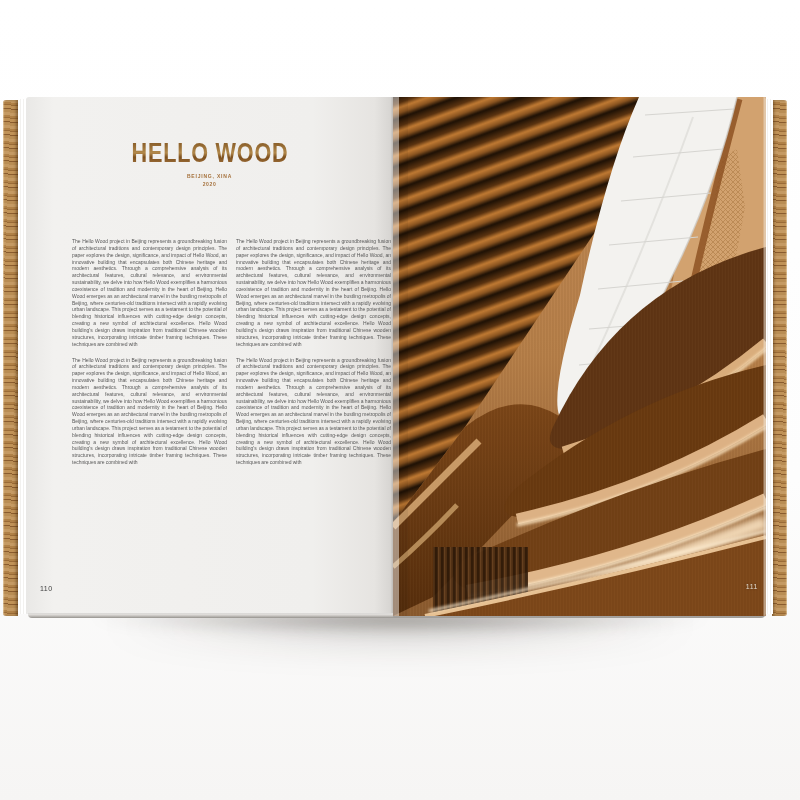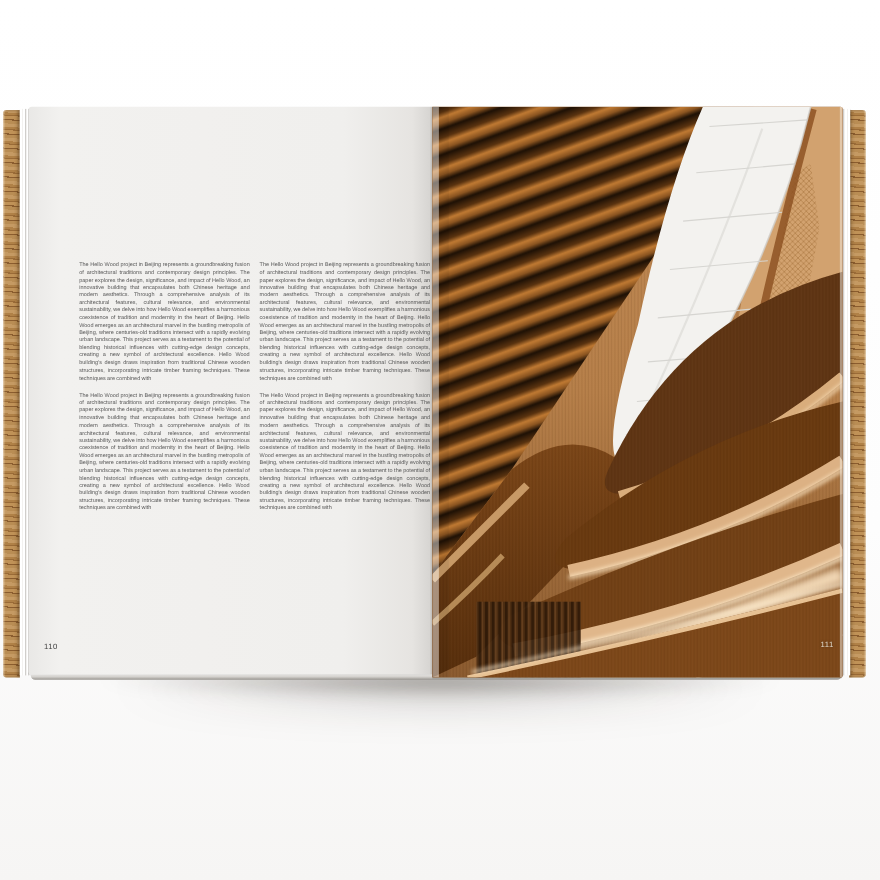--- a/index.html
+++ b/index.html
@@ -90,20 +90,25 @@
   <div class="book-shadow-soft"></div>
   <div class="book-shadow"></div>
 
   <div class="cover-edge left"></div>
   <div class="cover-edge right"></div>
   <div class="page-edges left"></div>
   <div class="page-edges right"></div>
   <div class="page-stack"></div>
 
   <div class="left-page">
+    <div class="title-wrap">
+      <div class="book-title">HELLO WOOD</div>
+      <div class="subtitle">BEIJING, XINA</div>
+      <div class="year">2020</div>
+    </div>
     <div class="columns">
       <div class="col">
         <p>The Hello Wood project in Beijing represents a groundbreaking fusion of architectural traditions and contemporary design principles. The paper explores the design, significance, and impact of Hello Wood, an innovative building that encapsulates both Chinese heritage and modern aesthetics. Through a comprehensive analysis of its architectural features, cultural relevance, and environmental sustainability, we delve into how Hello Wood exemplifies a harmonious coexistence of tradition and modernity in the heart of Beijing. Hello Wood emerges as an architectural marvel in the bustling metropolis of Beijing, where centuries-old traditions intersect with a rapidly evolving urban landscape. This project serves as a testament to the potential of blending historical influences with cutting-edge design concepts, creating a new symbol of architectural excellence. Hello Wood building's design draws inspiration from traditional Chinese wooden structures, incorporating intricate timber framing techniques. These techniques are combined with</p>
         <p>The Hello Wood project in Beijing represents a groundbreaking fusion of architectural traditions and contemporary design principles. The paper explores the design, significance, and impact of Hello Wood, an innovative building that encapsulates both Chinese heritage and modern aesthetics. Through a comprehensive analysis of its architectural features, cultural relevance, and environmental sustainability, we delve into how Hello Wood exemplifies a harmonious coexistence of tradition and modernity in the heart of Beijing. Hello Wood emerges as an architectural marvel in the bustling metropolis of Beijing, where centuries-old traditions intersect with a rapidly evolving urban landscape. This project serves as a testament to the potential of blending historical influences with cutting-edge design concepts, creating a new symbol of architectural excellence. Hello Wood building's design draws inspiration from traditional Chinese wooden structures, incorporating intricate timber framing techniques. These techniques are combined with</p>
       </div>
       <div class="col">
         <p>The Hello Wood project in Beijing represents a groundbreaking fusion of architectural traditions and contemporary design principles. The paper explores the design, significance, and impact of Hello Wood, an innovative building that encapsulates both Chinese heritage and modern aesthetics. Through a comprehensive analysis of its architectural features, cultural relevance, and environmental sustainability, we delve into how Hello Wood exemplifies a harmonious coexistence of tradition and modernity in the heart of Beijing. Hello Wood emerges as an architectural marvel in the bustling metropolis of Beijing, where centuries-old traditions intersect with a rapidly evolving urban landscape. This project serves as a testament to the potential of blending historical influences with cutting-edge design concepts, creating a new symbol of architectural excellence. Hello Wood building's design draws inspiration from traditional Chinese wooden structures, incorporating intricate timber framing techniques. These techniques are combined with</p>
         <p>The Hello Wood project in Beijing represents a groundbreaking fusion of architectural traditions and contemporary design principles. The paper explores the design, significance, and impact of Hello Wood, an innovative building that encapsulates both Chinese heritage and modern aesthetics. Through a comprehensive analysis of its architectural features, cultural relevance, and environmental sustainability, we delve into how Hello Wood exemplifies a harmonious coexistence of tradition and modernity in the heart of Beijing. Hello Wood emerges as an architectural marvel in the bustling metropolis of Beijing, where centuries-old traditions intersect with a rapidly evolving urban landscape. This project serves as a testament to the potential of blending historical influences with cutting-edge design concepts, creating a new symbol of architectural excellence. Hello Wood building's design draws inspiration from traditional Chinese wooden structures, incorporating intricate timber framing techniques. These techniques are combined with</p>
       </div>
     </div>

